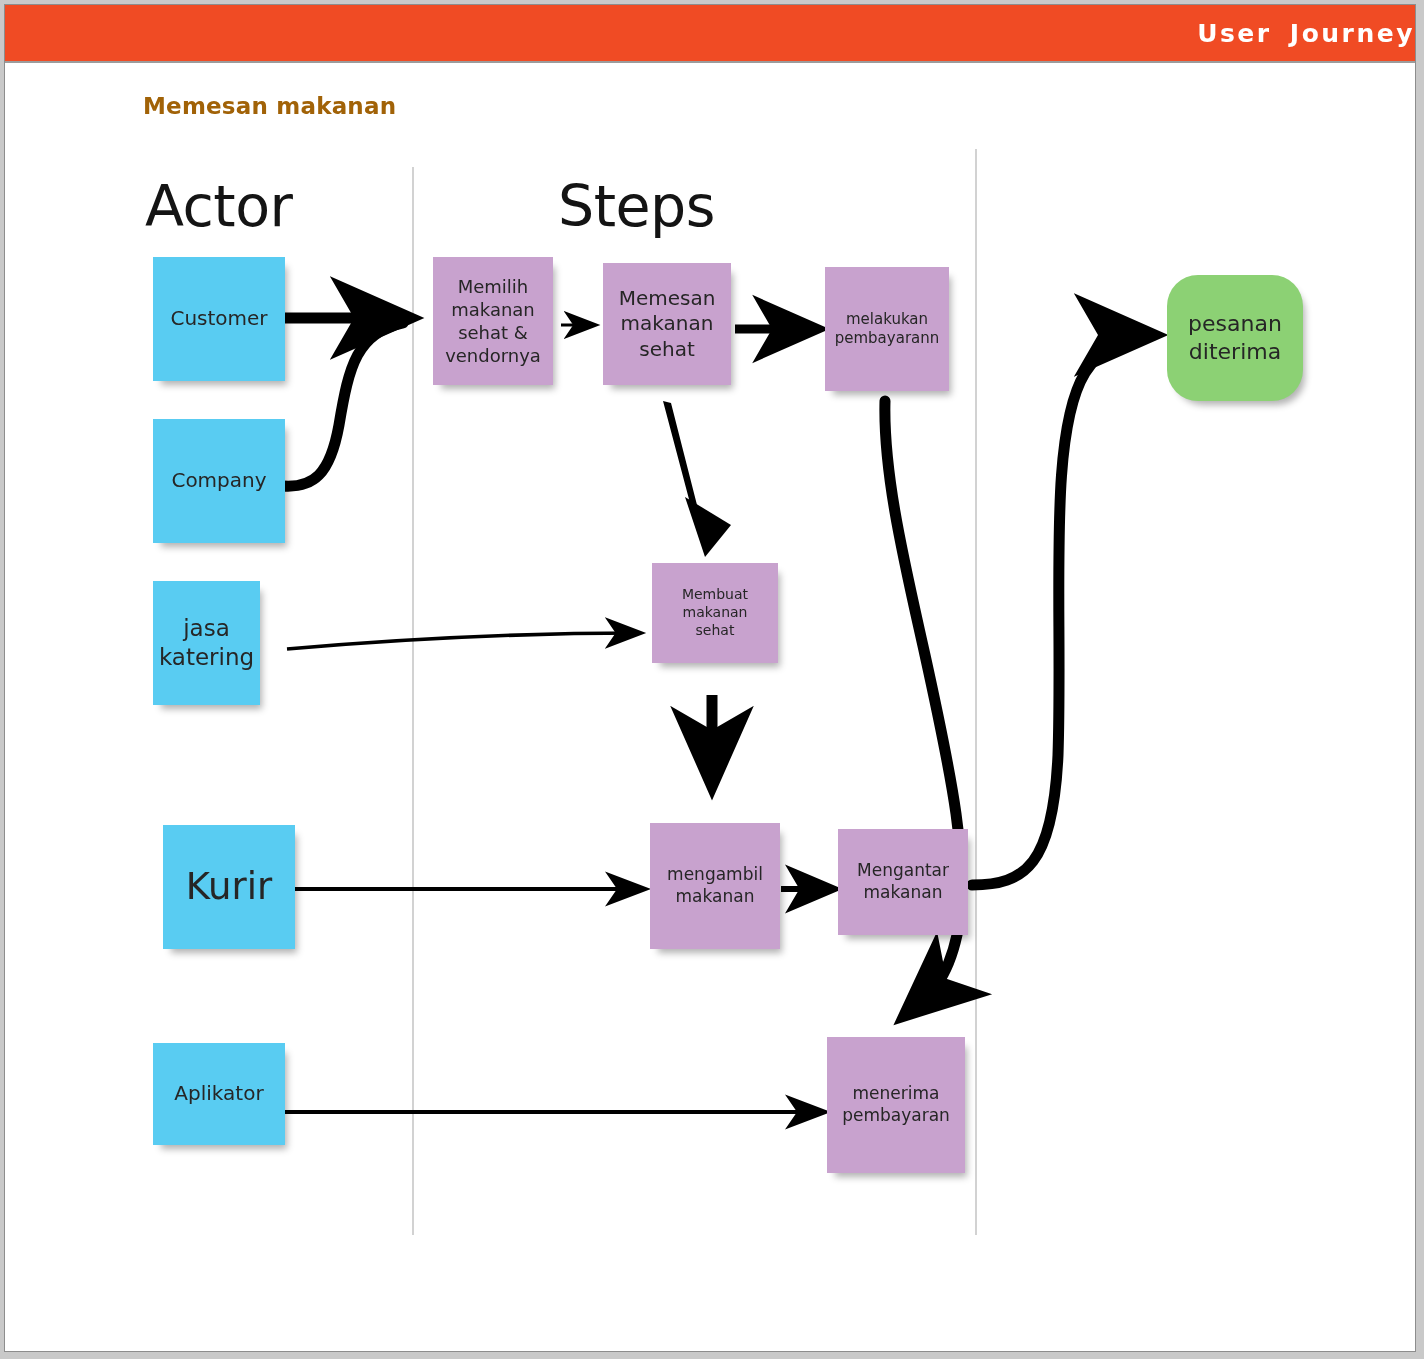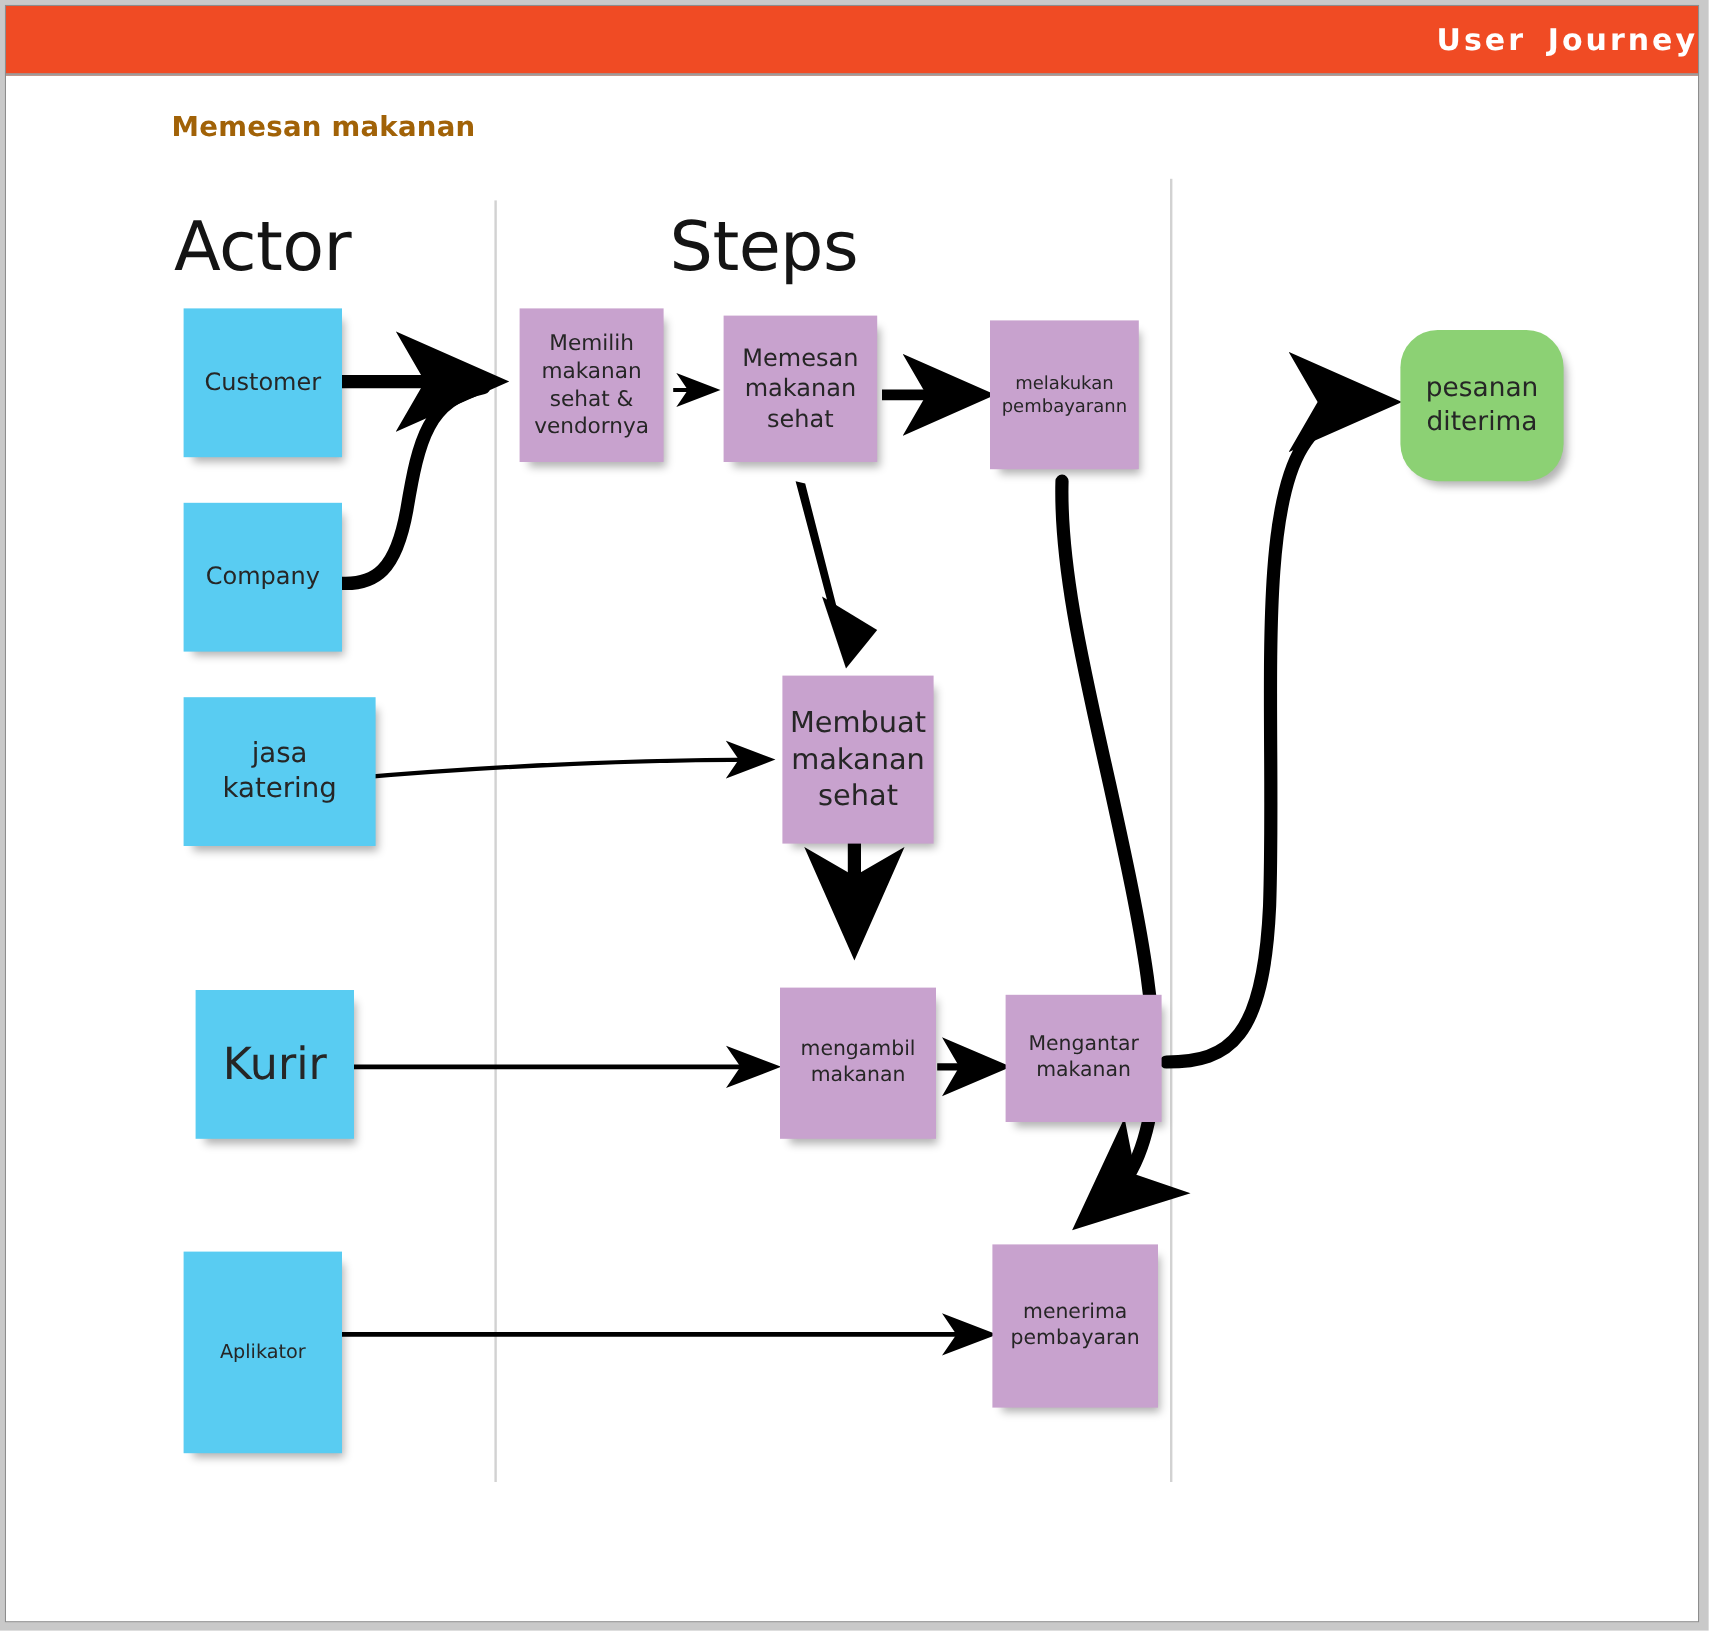--- a/index.html
+++ b/index.html
@@ -187,45 +187,45 @@
     </svg>
 
     <div class="note blue" style="left:148px; top:252px; width:132px; height:124px; font-size:20px;">
       <span class="note-text">Customer</span>
     </div>
 
     <div class="note blue" style="left:148px; top:414px; width:132px; height:124px; font-size:20px;">
       <span class="note-text">Company</span>
     </div>
 
-    <div class="note blue" style="left:148px; top:576px; width:160px; height:124px; font-size:23px;">
+    <div class="note blue" style="left:148px; top:576px; width:107px; height:124px; font-size:23px;">
       <span class="note-text">jasa<br>katering</span>
     </div>
 
     <div class="note blue" style="left:158px; top:820px; width:132px; height:124px; font-size:37px;">
       <span class="note-text">Kurir</span>
     </div>
 
-    <div class="note blue" style="left:148px; top:1038px; width:132px; height:168px; font-size:16px;">
+    <div class="note blue" style="left:148px; top:1038px; width:132px; height:102px; font-size:20px;">
       <span class="note-text">Aplikator</span>
     </div>
 
     <div class="note purple" style="left:428px; top:252px; width:120px; height:128px; font-size:18px;">
       <span class="note-text">Memilih<br>makanan<br>sehat &amp;<br>vendornya</span>
     </div>
 
     <div class="note purple" style="left:598px; top:258px; width:128px; height:122px; font-size:20px;">
       <span class="note-text">Memesan<br>makanan<br>sehat</span>
     </div>
 
     <div class="note purple" style="left:820px; top:262px; width:124px; height:124px; font-size:15px;">
       <span class="note-text">melakukan<br>pembayarann</span>
     </div>
 
-    <div class="note purple" style="left:647px; top:558px; width:126px; height:140px; font-size:24px;">
+    <div class="note purple" style="left:647px; top:558px; width:126px; height:100px; font-size:14px;">
       <span class="note-text">Membuat<br>makanan<br>sehat</span>
     </div>
 
     <div class="note purple" style="left:645px; top:818px; width:130px; height:126px; font-size:17px;">
       <span class="note-text">mengambil<br>makanan</span>
     </div>
 
     <div class="note purple" style="left:833px; top:824px; width:130px; height:106px; font-size:17px;">
       <span class="note-text">Mengantar<br>makanan</span>
     </div>

